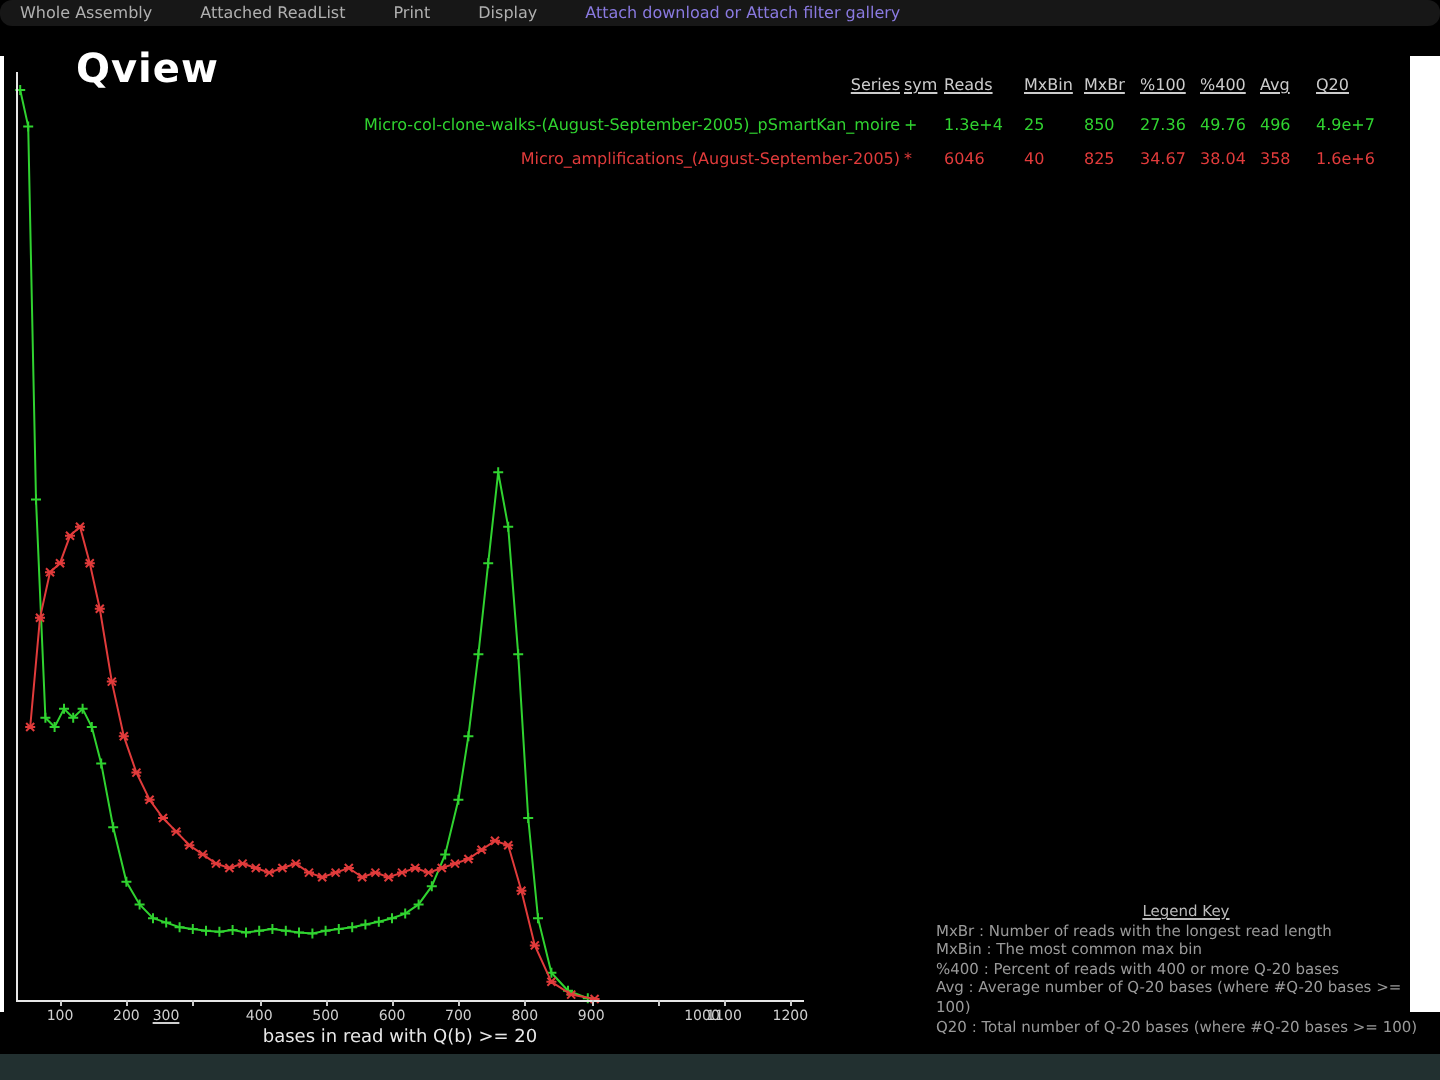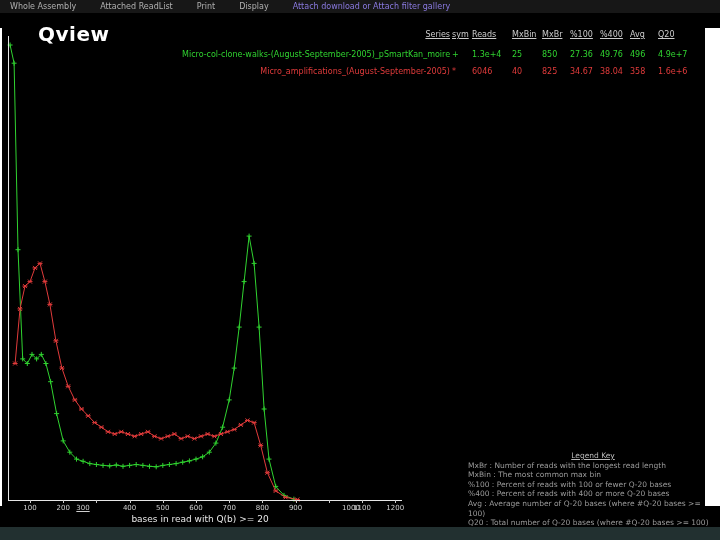--- a/index.html
+++ b/index.html
@@ -1,40 +1,40 @@
 <!DOCTYPE html>
 <html><head>
 <meta charset="utf-8">
 <style>
   html,body{margin:0;padding:0;background:#000;}
   .stage{position:relative;width:720px;height:540px;background:#000;overflow:hidden;
          font-family:"DejaVu Sans",sans-serif;}
 
   
   .menubar{position:absolute;left:0;top:0;width:720px;height:13px;background:#171717;
-           display:flex;align-items:center;gap:24px;padding-left:10px;box-sizing:border-box;}
+           display:flex;align-items:center;gap:24px;padding-left:10px;box-sizing:border-box;border-radius:6px;}
   .menu-item{font-size:8px;color:#b0b0b0;white-space:nowrap;cursor:default;}
   .menu-link{color:#8a7ae0;}
 
   
   .page-title{position:absolute;left:38px;top:22px;color:#ffffff;font-size:20px;
               font-weight:bold;letter-spacing:.5px;}
 
   
   .chart-svg{position:absolute;left:0;top:0;width:470px;height:540px;}
   .y-axis{position:absolute;left:8px;top:36px;width:1px;height:465px;background:#e6e6e6;}
   .x-axis{position:absolute;left:8px;top:500px;width:394px;height:1px;background:#e6e6e6;}
   .x-ticks{position:absolute;left:0;top:500px;width:470px;height:14px;}
   .xtick-mark{position:absolute;top:0;width:1px;height:3px;background:#cccccc;}
   .xtick{position:absolute;top:4px;width:24px;text-align:center;font-size:7px;color:#cfcfcf;}
   .x-axis-label{position:absolute;left:55px;top:514px;width:290px;text-align:center;
                 font-size:9px;color:#e8e8e8;}
 
   
-  .series-table{position:absolute;left:182px;top:30px;width:512px;}
+  .series-table{position:absolute;left:182px;top:38px;width:512px;}
   .trow{display:grid;grid-template-columns:268px 18px 38px 28px 26px 28px 28px 26px 32px;
         column-gap:2px;font-size:8px;line-height:10px;}
   .thead{margin-bottom:10px;}
   .trow.data{margin-bottom:7px;}
   .thead .tcell{color:#cccccc;text-decoration:underline;}
   .tcell{overflow:hidden;white-space:nowrap;}
   .c0{text-align:right;}
   .c1{text-align:left;}
 
   
@@ -133,21 +133,20 @@
         <span class="tcell c7">358</span>
         <span class="tcell c8">1.6e+6</span>
       </div>
     </div>
 
   <div class="legend">
     <div class="legend-title">Legend Key</div>
     <div>
         <div>MxBr : Number of reads with the longest read length</div>
         <div>MxBin : The most common max bin</div>
-        <div>%100 : Percent of reads with 100 or fewer Q-20 bases</div>
         <div>%400 : Percent of reads with 400 or more Q-20 bases</div>
         <div>Avg : Average number of Q-20 bases (where #Q-20 bases &gt;= 100)</div>
         <div>Q20 : Total number of Q-20 bases (where #Q-20 bases &gt;= 100)</div>
       </div>
   </div>
 
   <div class="left-strip"></div>
   <div class="right-strip"></div>
   <div class="bottom-bar"></div>
 

